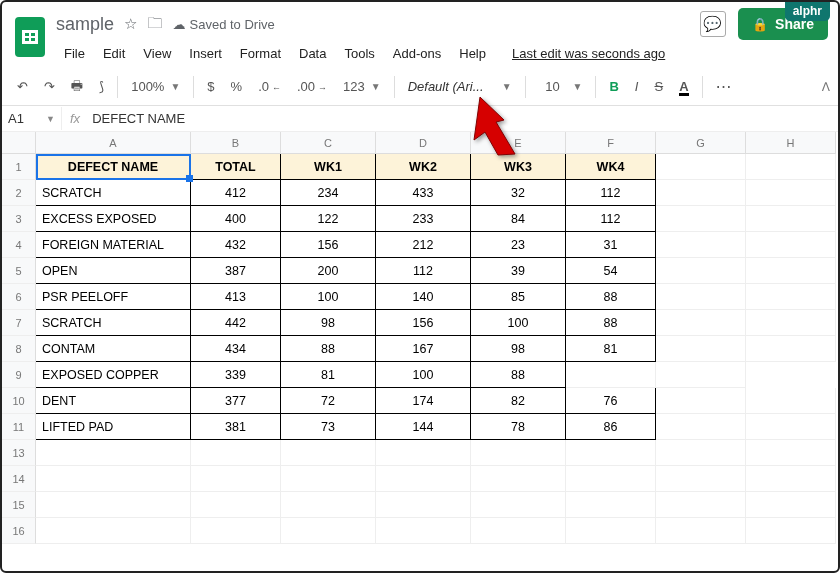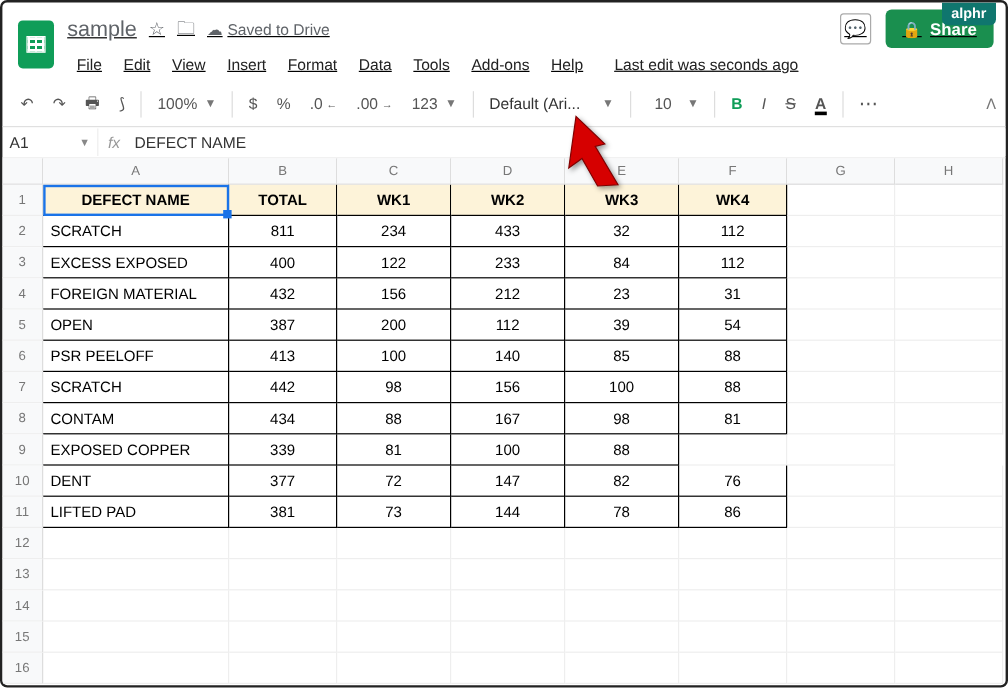--- a/index.html
+++ b/index.html
@@ -3,53 +3,53 @@
 <meta charset="utf-8">
 <style>
 * { box-sizing: border-box; margin: 0; padding: 0; }
 body { font-family: Arial, sans-serif; font-size: 13px; background: #fff; width: 840px; height: 573px; position: relative; overflow: hidden; border: 2px solid #222; border-radius: 6px; }
 
 
 .titlebar { display: flex; align-items: center; padding: 6px 10px 0 8px; }
 .logo { width: 40px; height: 52px; display:flex; align-items:center; justify-content:center; margin-right:6px; }
 .logo-box { width: 30px; height: 40px; background:#0f9d58; border-radius:4px; display:flex; align-items:center; justify-content:center; }
 .logo-grid { width:16px; height:14px; background: repeating-linear-gradient(#fff 0 2px, transparent 2px 5px), repeating-linear-gradient(90deg,#fff 0 2px, transparent 2px 6px); background-size: 100% 100%; border:1px solid #fff;}
-.title-stack { display:flex; flex-direction:column; flex:1;text-decoration:underline; }
+.title-stack { display:flex; flex-direction:column; flex:1; }
 .titlerow { display:flex; align-items:center; gap:10px; font-size:18px; color:#333; }
 .titlerow .doc-name { color:#5f6368; font-size:18px;}
 .titlerow .ico { color:#5f6368; font-size:15px; cursor:pointer;}
 .saved { color:#5f6368; font-size:13px; display:flex; align-items:center; gap:4px;}
 .menubar { display:flex; gap:2px; margin-top:2px; }
 .menubar span { padding:4px 8px; font-size:13px; color:#222; cursor:pointer; border-radius:3px; }
 .lastedit { color:#5f6368; text-decoration:underline; margin-left:8px; font-size:13px; padding:4px 0;}
 .right-area { display:flex; align-items:center; gap:12px; margin-left:auto;}
 .comments-ico { width:26px; height:26px; display:flex;align-items:center;justify-content:center; border:1px solid #aaa; border-radius:3px; cursor:pointer; font-size:15px; color:#555;}
 .share-btn { background:#1a8f4f; color:#fff; border:none; border-radius:5px; padding:8px 14px; font-size:14px; font-weight:bold; display:flex; align-items:center; gap:7px; cursor:pointer;}
 .share-btn .lock { font-size:13px; }
 
 .alphr-badge { position:absolute; top:0; right:8px; background:#0f766e; color:#fff; padding:2px 8px 3px 8px; font-size:12px; font-weight:bold; border-radius:0 0 5px 5px; }
 
 
 .toolbar { display:flex; align-items:center; padding:4px 8px; border-bottom:1px solid #e0e0e0; gap:2px; height:38px; margin-top:3px;}
 .tb-btn { padding:5px 7px; color:#555; cursor:pointer; display:flex; align-items:center; gap:3px; border-radius:3px; font-size:13px;}
 .tb-sep { width:1px; height:22px; background:#ddd; margin:0 4px;}
 .tb-drop { font-size:10px; color:#777; margin-left:3px;}
-.font-name { width:88px; white-space:nowrap; overflow:hidden; text-overflow:ellipsis; font-size:13px; color:#333;}
+.font-name { width:88px; white-space:nowrap; overflow:hidden; text-overflow:ellipsis; font-size:13px; color:#333;font-style:italic;}
 .font-size-box { width:28px; text-align:center; font-size:13px;}
 .bold { font-weight:bold; color:#0f9d58;}
 .italic { font-style:italic;}
 .strike { text-decoration:line-through;}
 .text-color-A { position:relative; font-weight:bold;}
 .text-color-A::after { content:''; position:absolute; left:0; right:0; bottom:-2px; height:3px; background:#000;}
 .more-dots { font-size:16px; letter-spacing:1px;}
 .chevup { margin-left:auto; color:#777; font-size:12px; cursor:pointer;}
 
 
 .fx-row { display:flex; align-items:center; border-bottom:1px solid #eee; height:26px; }
-.name-box { width:80px; border-right:1px solid #eee; padding:4px 6px; font-size:13px; color:#333; display:flex; align-items:center; justify-content:space-between;}
+.name-box { width:60px; border-right:1px solid #eee; padding:4px 6px; font-size:13px; color:#333; display:flex; align-items:center; justify-content:space-between;}
 .name-box .dd { font-size:9px; color:#888;}
 .fx { padding:0 8px; color:#999; font-style:italic; font-size:13px;}
 .formula-input { flex:1; padding:4px; font-size:13px; color:#333; border:none; outline:none;}
 
 
 .grid { position:relative; }
 .col-head-row { display:flex; }
 .corner { width:34px; height:22px; background:#f8f9fa; border-right:1px solid #ddd; border-bottom:1px solid #ddd;}
 .col-head { height:22px; background:#f8f9fa; border-right:1px solid #ddd; border-bottom:1px solid #ddd; display:flex; align-items:center; justify-content:center; font-size:11px; color:#777;}
 .colA{width:155px;} .colB{width:90px;} .colC{width:95px;} .colD{width:95px;} .colE{width:95px;} .colF{width:90px;} .colG{width:90px;} .colH{width:90px;}
@@ -189,21 +189,21 @@
     <div class="cell colE header-cell">WK3</div>
     <div class="cell colF header-cell">WK4</div>
     <div class="cell colG blank"></div>
     <div class="cell colH blank"></div>
   </div>
 
   <div id="data-rows">
       <div class="data-row">
         <div class="row-head">2</div>
         <div class="cell colA">SCRATCH</div>
-        <div class="cell colB num">811</div>
+        <div class="cell colB num">412</div>
         <div class="cell colC num">234</div>
         <div class="cell colD num">433</div>
         <div class="cell colE num">32</div>
         <div class="cell colF num">112</div>
         <div class="cell colG blank"></div>
         <div class="cell colH blank"></div>
       </div>
       <div class="data-row">
         <div class="row-head">3</div>
         <div class="cell colA">EXCESS EXPOSED</div>
@@ -278,52 +278,41 @@
         <div class="cell colD num">100</div>
         <div class="cell colE num">88</div>
         <div class="cell colG blank"></div>
         <div class="cell colH blank"></div>
       </div>
       <div class="data-row">
         <div class="row-head">10</div>
         <div class="cell colA">DENT</div>
         <div class="cell colB num">377</div>
         <div class="cell colC num">72</div>
-        <div class="cell colD num">147</div>
+        <div class="cell colD num">174</div>
         <div class="cell colE num">82</div>
         <div class="cell colF num">76</div>
         <div class="cell colG blank"></div>
         <div class="cell colH blank"></div>
       </div>
       <div class="data-row">
         <div class="row-head">11</div>
         <div class="cell colA">LIFTED PAD</div>
         <div class="cell colB num">381</div>
         <div class="cell colC num">73</div>
         <div class="cell colD num">144</div>
         <div class="cell colE num">78</div>
         <div class="cell colF num">86</div>
         <div class="cell colG blank"></div>
         <div class="cell colH blank"></div>
       </div>
     </div>
 
   <div id="empty-rows">
       <div class="data-row">
-        <div class="row-head">12</div>
-        <div class="cell colA blank"></div>
-        <div class="cell colB blank"></div>
-        <div class="cell colC blank"></div>
-        <div class="cell colD blank"></div>
-        <div class="cell colE blank"></div>
-        <div class="cell colF blank"></div>
-        <div class="cell colG blank"></div>
-        <div class="cell colH blank"></div>
-      </div>
-      <div class="data-row">
         <div class="row-head">13</div>
         <div class="cell colA blank"></div>
         <div class="cell colB blank"></div>
         <div class="cell colC blank"></div>
         <div class="cell colD blank"></div>
         <div class="cell colE blank"></div>
         <div class="cell colF blank"></div>
         <div class="cell colG blank"></div>
         <div class="cell colH blank"></div>
       </div>

